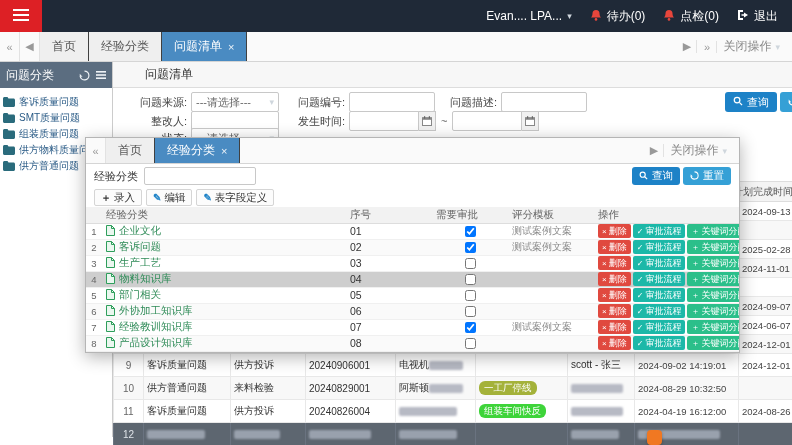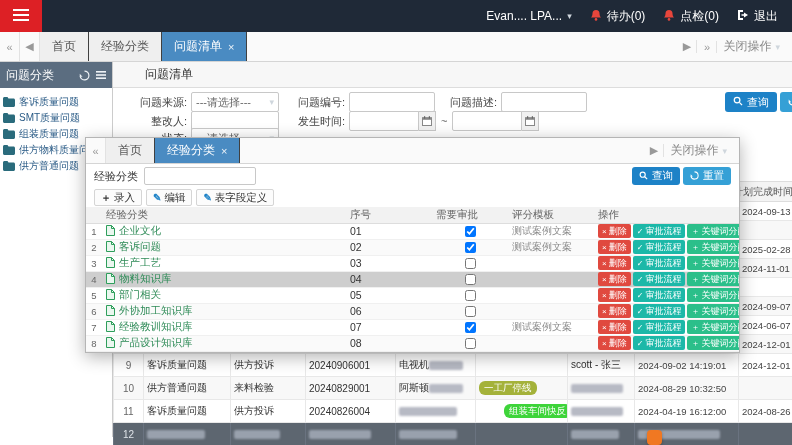--- a/index.html
+++ b/index.html
@@ -436,21 +436,21 @@
               <td><span class="redact" style="width: 52px;"></span></td>
               <td class="ctime">2024-08-29 10:32:50</td>
               <td class="ctime"></td>
             </tr>
             <tr class="r23">
               <td class="cnum">11</td>
               <td>客诉质量问题</td>
               <td>供方投诉</td>
               <td>20240826004</td>
               <td><span class="redact" style="width: 58px;"></span></td>
-              <td><span class="badge" style="background: rgb(62, 212, 58); margin-left: 25px;">组装车间快反</span></td>
+              <td><span class="badge" style="background: rgb(62, 212, 58);">组装车间快反</span></td>
               <td><span class="redact" style="width: 52px;"></span></td>
               <td class="ctime">2024-04-19 16:12:00</td>
               <td class="ctime">2024-08-26</td>
             </tr>
             <tr class="r23 sel-dark">
               <td class="cnum">12</td>
               <td><span class="redact" style="width: 58px;"></span></td>
               <td><span class="redact" style="width: 46px;"></span></td>
               <td><span class="redact" style="width: 62px;"></span></td>
               <td><span class="redact" style="width: 58px;"></span></td>

